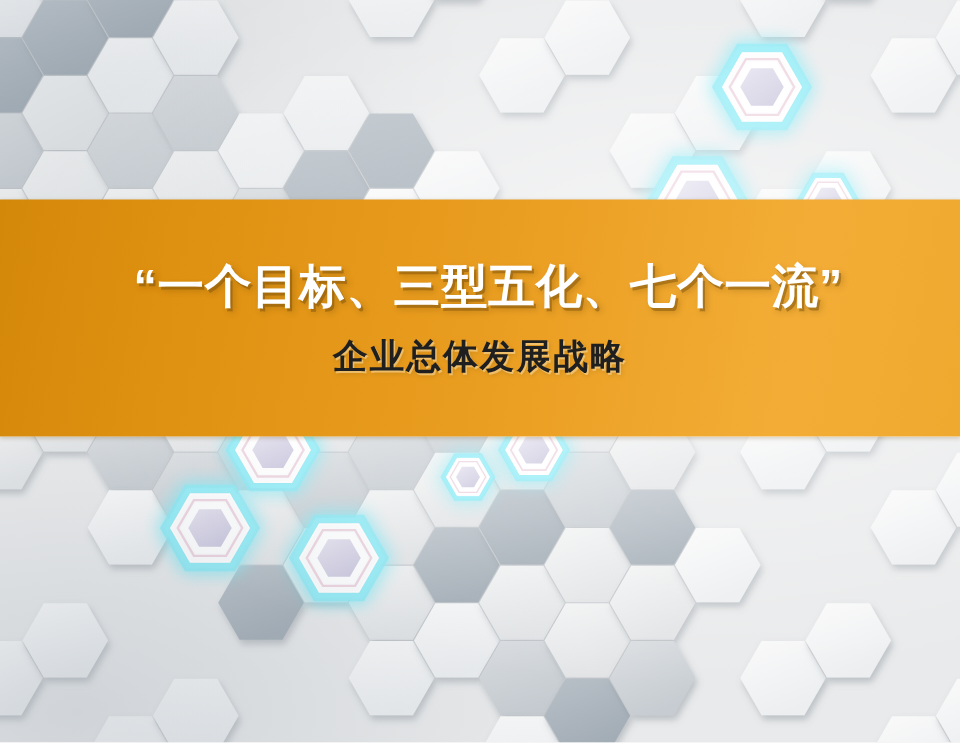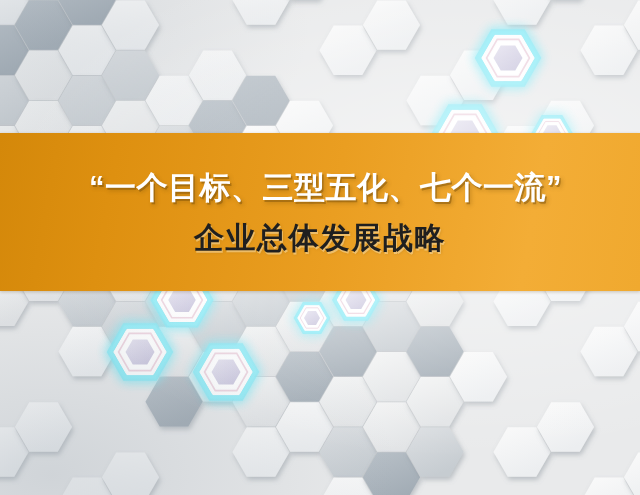--- a/index.html
+++ b/index.html
@@ -68,21 +68,21 @@
     line-height: 1;
     white-space: nowrap;
     text-shadow:
       1.5px 2px 0 rgba(120,78,8,0.45),
       2.5px 3px 4px rgba(100,65,5,0.30);
     margin: 0 0 20px 11px;
   }
 
   #banner-subtitle {
     color: #1f1f1f;
-    font-size: 30px;
+    font-size: 23px;
     font-weight: bold;
     letter-spacing: 1.5px;
     line-height: 1;
     white-space: nowrap;
     text-shadow:
       1px 1.5px 0 rgba(255,226,170,0.55),
       1.5px 2px 3px rgba(120,80,10,0.22);
     margin: 0;
   }
 </style>

